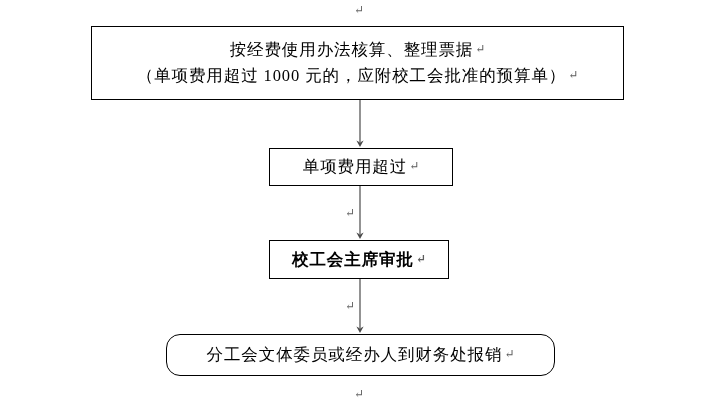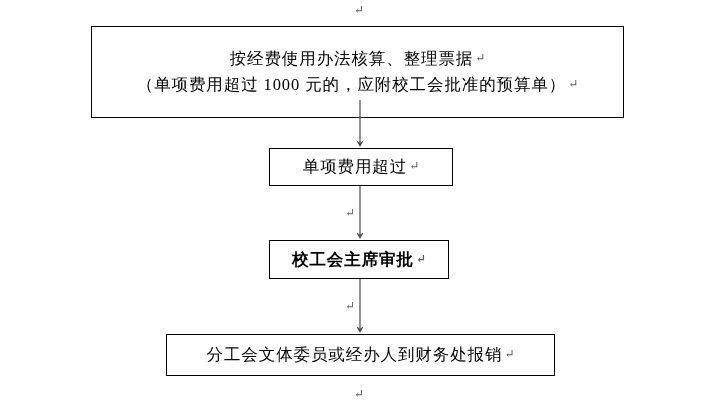--- a/index.html
+++ b/index.html
@@ -37,21 +37,21 @@
     font-size: 16.5px;
     line-height: 1.55;
     letter-spacing: 0.9px;
     white-space: nowrap;
   }
 
   #node-intake {
     left: 91px;
     top: 26px;
     width: 533px;
-    height: 92px;
+    height: 74px;
   }
 
   #node-branch-chair-review {
     left: 269px;
     top: 148px;
     width: 184px;
     height: 38px;
   }
 
   #node-school-chair-approval {
@@ -60,20 +60,21 @@
     width: 180px;
     height: 39px;
     font-weight: bold;
   }
 
   #node-reimbursement {
     left: 166px;
     top: 334px;
     width: 389px;
     height: 42px;
+    border-radius: 14px;
   }
 
   .node-line {
     display: block;
   }
 
   
   .ret {
     font-size: 12px;
     color: #5d5d5d;

